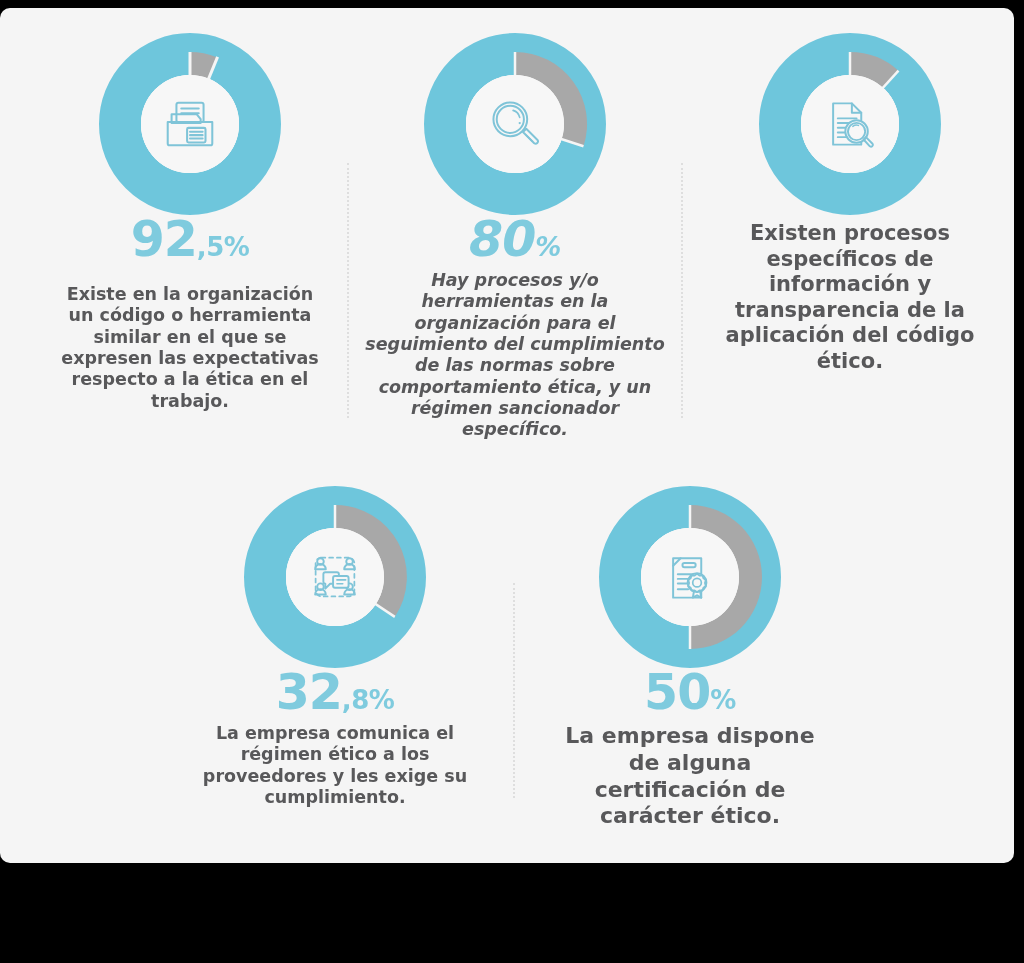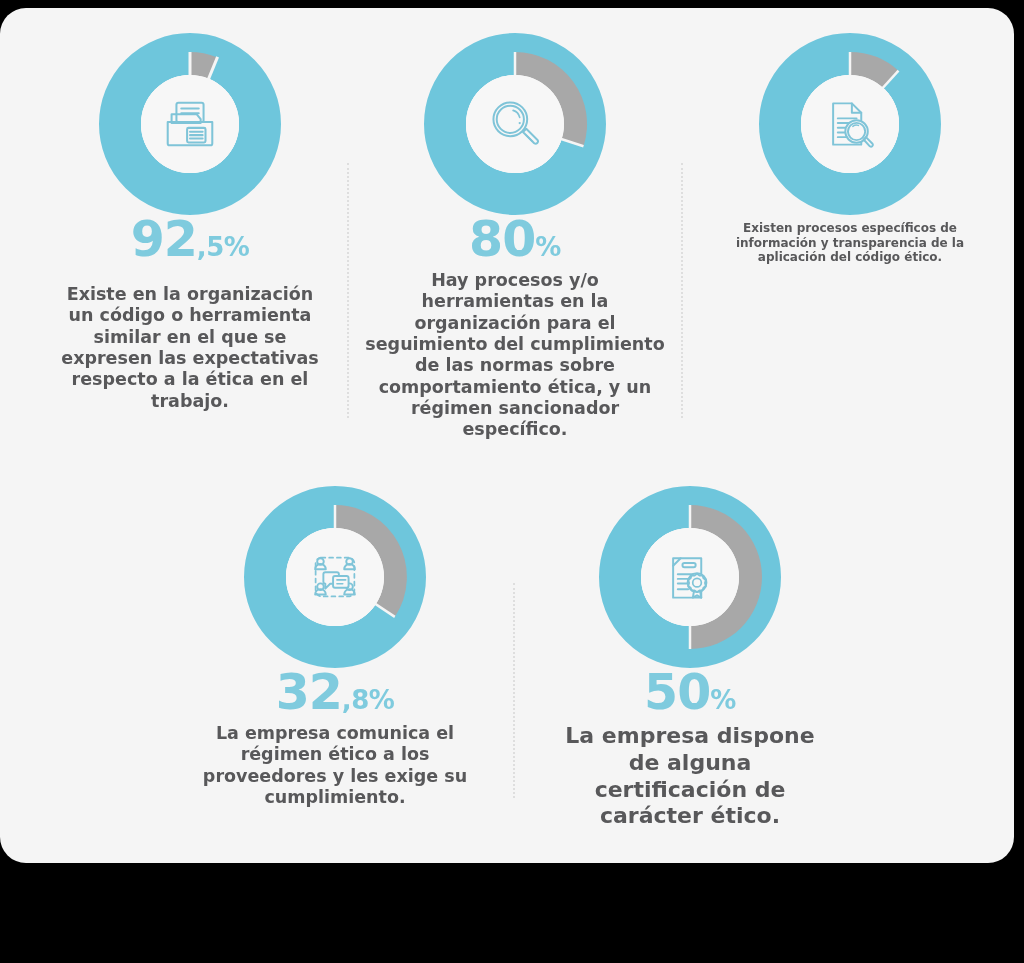--- a/index.html
+++ b/index.html
@@ -14,21 +14,21 @@
     font-family: "DejaVu Sans", sans-serif;
   }
 
   #card {
     position: absolute;
     left: 0px;
     top: 8px;
     width: 1014px;
     height: 855px;
     background: #F5F5F5;
-    border-radius: 26px;
+    border-radius: 10px;
   }
 
   .panel {
     position: absolute;
     text-align: center;
   }
 
   .donut-wrap {
     position: relative;
     margin: 0 auto;
@@ -73,34 +73,34 @@
   }
 
   .divider {
     position: absolute;
     width: 0px;
     border-left: 2px dotted #DEDEDE;
   }
 
   
   #panel-1 { left: 30px;  top: 25px;  width: 320px; }
-  #panel-2 { left: 355px; top: 25px;  width: 320px; }
+  #panel-2 { left: 355px; top: 25px;  width: 320px; font-style: italic; }
   #panel-3 { left: 690px; top: 25px;  width: 320px; }
 
   
   #panel-4 { left: 175px; top: 478px; width: 320px; }
   #panel-5 { left: 530px; top: 478px; width: 320px; }
 
   #divider-1 { left: 347px; top: 155px; height: 255px; }
   #divider-2 { left: 681px; top: 155px; height: 255px; }
   #divider-3 { left: 513px; top: 575px; height: 215px; }
 
   .p1 .desc { font-size: 17.5px; width: 268px; margin-top: 20px; }
   .p2 .desc { font-size: 17.5px; width: 300px; }
-  .p3 .desc { font-size: 12px; width: 290px; }
+  .p3 .desc { font-size: 21px; width: 290px; }
   .p4 .desc { font-size: 17.5px; width: 270px; }
   .p5 .desc { font-size: 22px; width: 252px; }
 </style>
 </head>
 <body>
 
 <div id="card">
 
   <div class="panel p1" id="panel-1">
     <div class="donut-wrap" style="width:182px;height:182px;">

